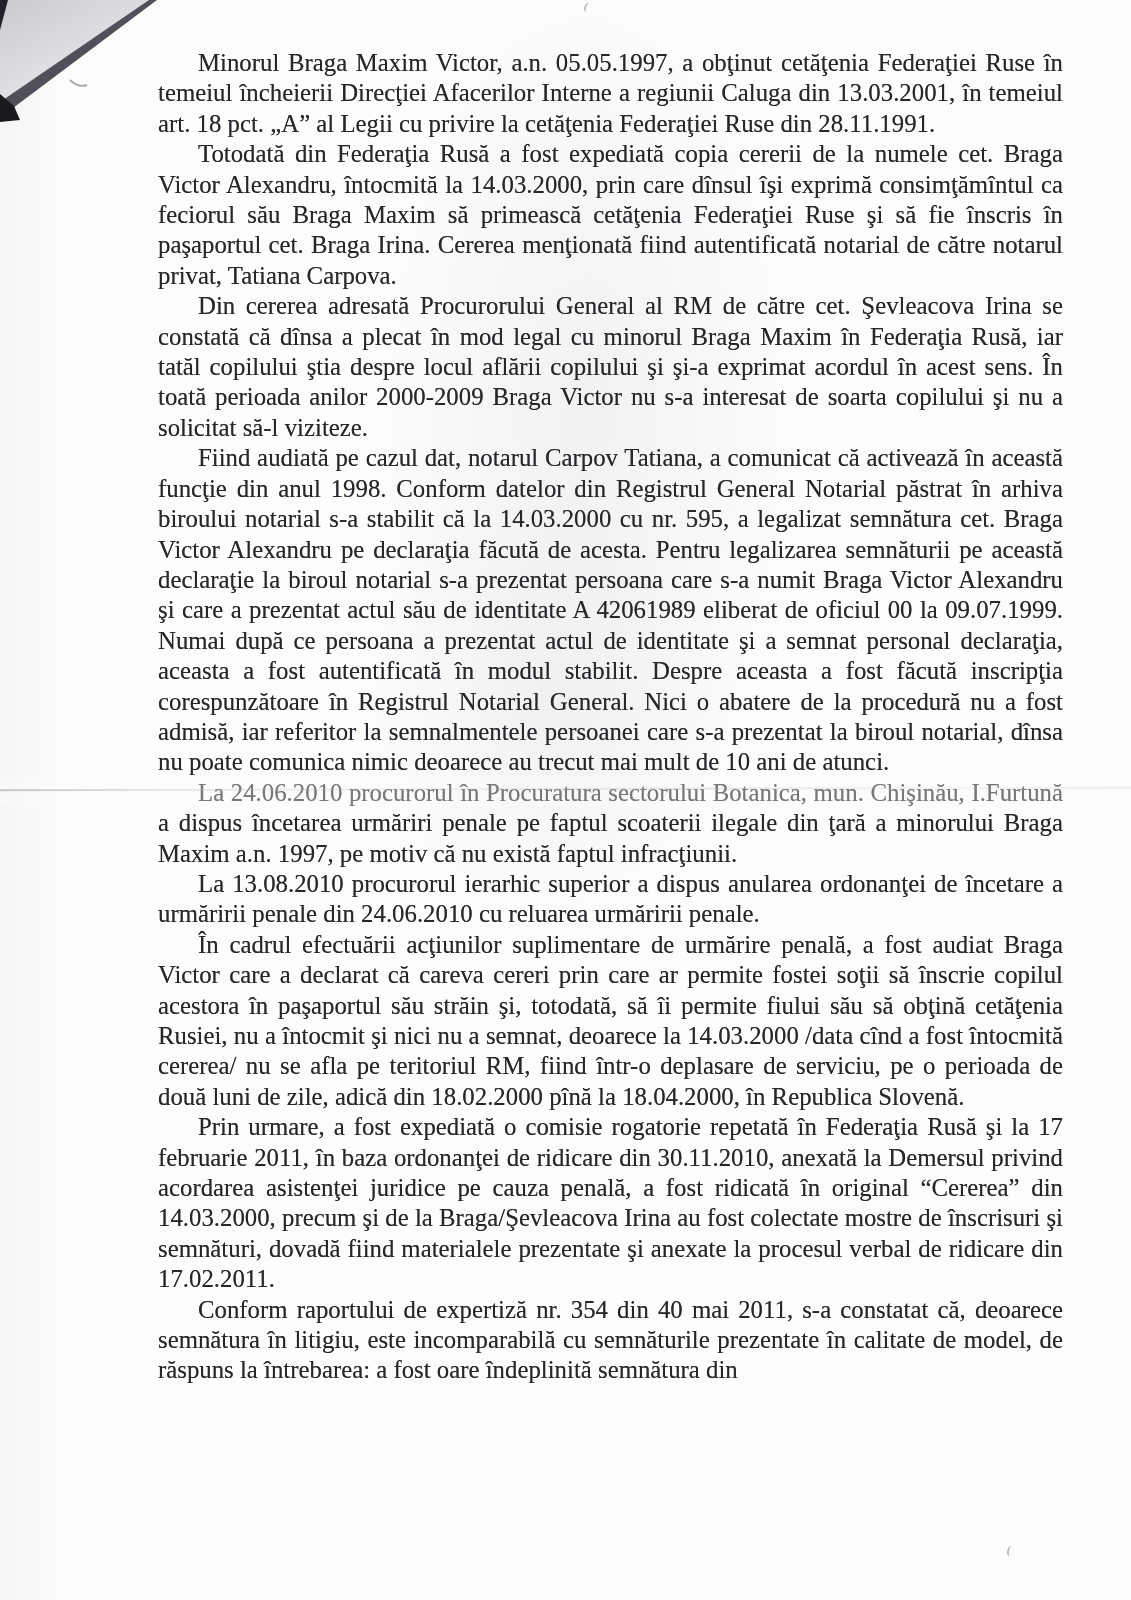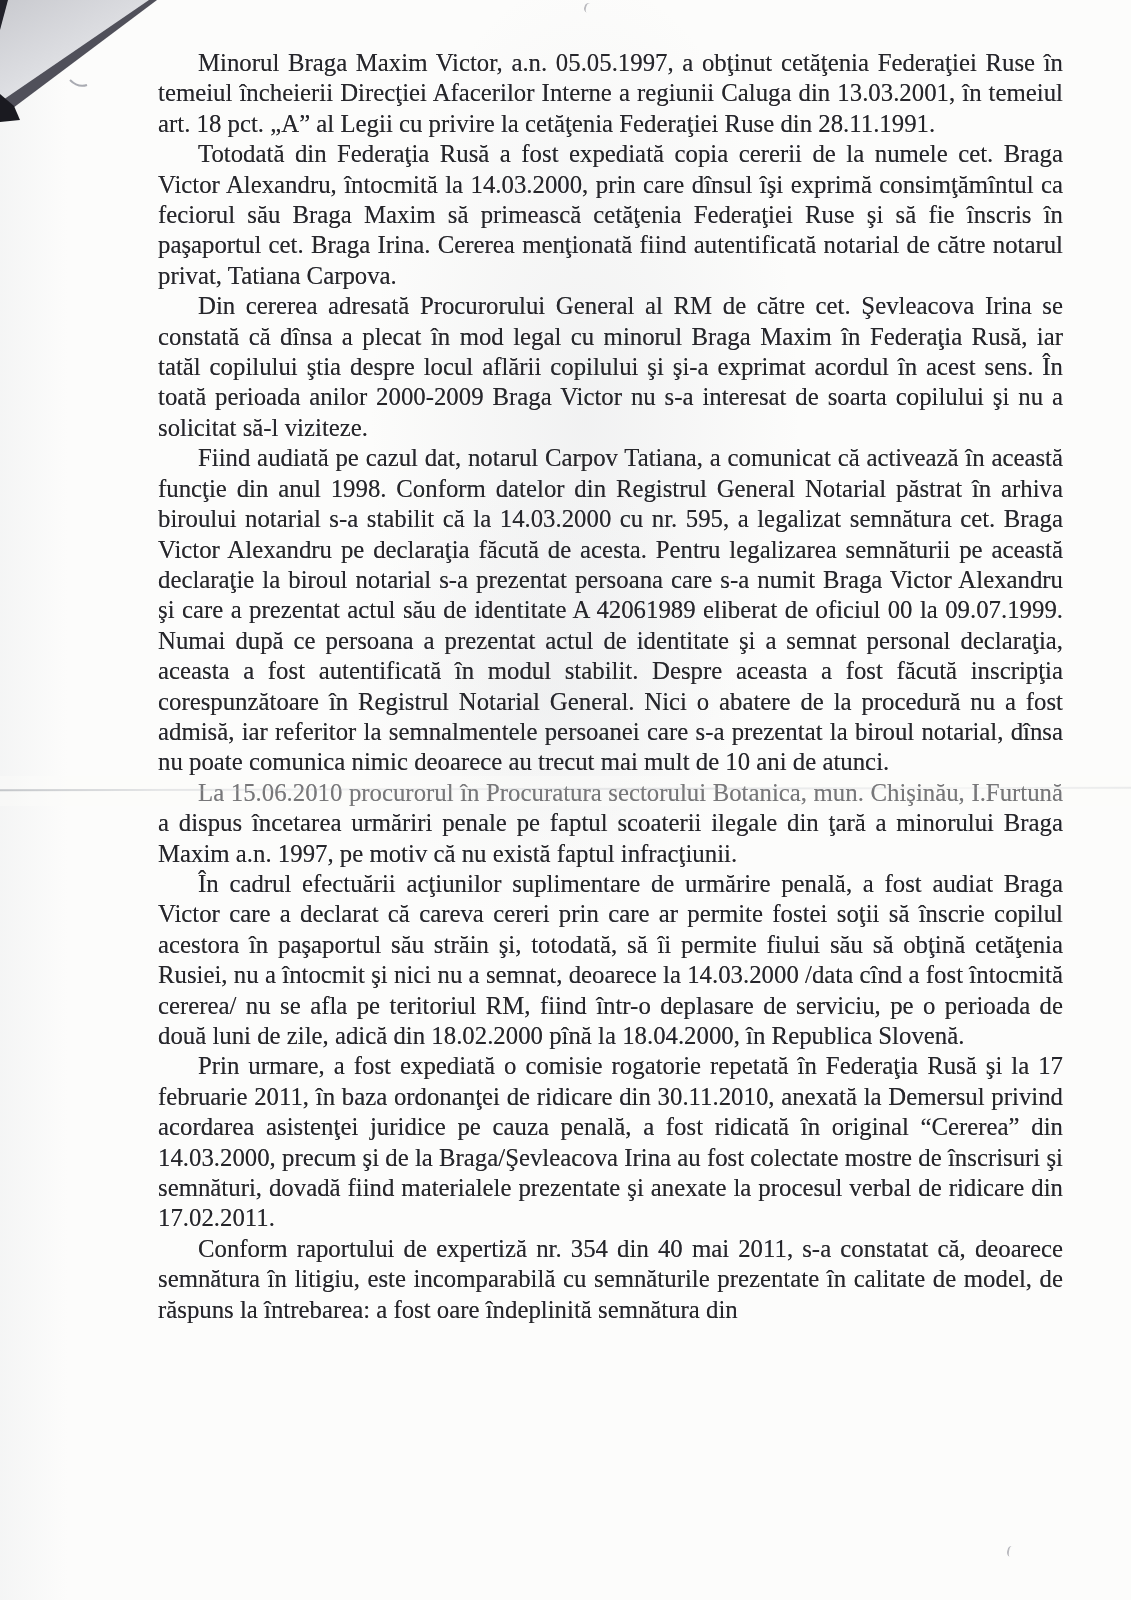--- a/index.html
+++ b/index.html
@@ -77,19 +77,20 @@
   <div class="fade-band"></div>
 
   <div class="speck speck-top"></div>
   <div class="speck speck-bottom"></div>
 
   <div class="text-block">
       <p class="para">Minorul Braga Maxim Victor, a.n. 05.05.1997, a obţinut cetăţenia Federaţiei Ruse în temeiul încheierii Direcţiei Afacerilor Interne a regiunii Caluga din 13.03.2001, în temeiul art. 18 pct. „A” al Legii cu privire la cetăţenia Federaţiei Ruse din 28.11.1991.</p>
       <p class="para">Totodată din Federaţia Rusă a fost expediată copia cererii de la numele cet. Braga Victor Alexandru, întocmită la 14.03.2000, prin care dînsul îşi exprimă consimţămîntul ca feciorul său Braga Maxim să primească cetăţenia Federaţiei Ruse şi să fie înscris în paşaportul cet. Braga Irina. Cererea menţionată fiind autentificată notarial de către notarul privat, Tatiana Carpova.</p>
       <p class="para">Din cererea adresată Procurorului General al RM de către cet. Şevleacova Irina se constată că dînsa a plecat în mod legal cu minorul Braga Maxim în Federaţia Rusă, iar tatăl copilului ştia despre locul aflării copilului şi şi-a exprimat acordul în acest sens. În toată perioada anilor 2000-2009 Braga Victor nu s-a interesat de soarta copilului şi nu a solicitat să-l viziteze.</p>
       <p class="para">Fiind audiată pe cazul dat, notarul Carpov Tatiana, a comunicat că activează în această funcţie din anul 1998. Conform datelor din Registrul General Notarial păstrat în arhiva biroului notarial s-a stabilit că la 14.03.2000 cu nr. 595, a legalizat semnătura cet. Braga Victor Alexandru pe declaraţia făcută de acesta. Pentru legalizarea semnăturii pe această declaraţie la biroul notarial s-a prezentat persoana care s-a numit Braga Victor Alexandru şi care a prezentat actul său de identitate A 42061989 eliberat de oficiul 00 la 09.07.1999. Numai după ce persoana a prezentat actul de identitate şi a semnat personal declaraţia, aceasta a fost autentificată în modul stabilit. Despre aceasta a fost făcută inscripţia corespunzătoare în Registrul Notarial General. Nici o abatere de la procedură nu a fost admisă, iar referitor la semnalmentele persoanei care s-a prezentat la biroul notarial, dînsa nu poate comunica nimic deoarece au trecut mai mult de 10 ani de atunci.</p>
-      <p class="para">La 15.06.2010 procurorul în Procuratura sectorului Botanica, mun. Chişinău, I.Furtună a dispus încetarea urmăriri penale pe faptul scoaterii ilegale din ţară a minorului Braga Maxim a.n. 1997, pe motiv că nu există faptul infracţiunii.</p>
+      <p class="para">La 24.06.2010 procurorul în Procuratura sectorului Botanica, mun. Chişinău, I.Furtună a dispus încetarea urmăriri penale pe faptul scoaterii ilegale din ţară a minorului Braga Maxim a.n. 1997, pe motiv că nu există faptul infracţiunii.</p>
+      <p class="para">La 13.08.2010 procurorul ierarhic superior a dispus anularea ordonanţei de încetare a urmăririi penale din 24.06.2010 cu reluarea urmăririi penale.</p>
       <p class="para">În cadrul efectuării acţiunilor suplimentare de urmărire penală, a fost audiat Braga Victor care a declarat că careva cereri prin care ar permite fostei soţii să înscrie copilul acestora în paşaportul său străin şi, totodată, să îi permite fiului său să obţină cetăţenia Rusiei, nu a întocmit şi nici nu a semnat, deoarece la 14.03.2000 /data cînd a fost întocmită cererea/ nu se afla pe teritoriul RM, fiind într-o deplasare de serviciu, pe o perioada de două luni de zile, adică din 18.02.2000 pînă la 18.04.2000, în Republica Slovenă.</p>
       <p class="para">Prin urmare, a fost expediată o comisie rogatorie repetată în Federaţia Rusă şi la 17 februarie 2011, în baza ordonanţei de ridicare din 30.11.2010, anexată la Demersul privind acordarea asistenţei juridice pe cauza penală, a fost ridicată în original “Cererea” din 14.03.2000, precum şi de la Braga/Şevleacova Irina au fost colectate mostre de înscrisuri şi semnături, dovadă fiind materialele prezentate şi anexate la procesul verbal de ridicare din 17.02.2011.</p>
       <p class="para">Conform raportului de expertiză nr. 354 din 40 mai 2011, s-a constatat că, deoarece semnătura în litigiu, este incomparabilă cu semnăturile prezentate în calitate de model, de răspuns la întrebarea: a fost oare îndeplinită semnătura din</p>
     </div>
 
 </div>
 
 </body></html>

